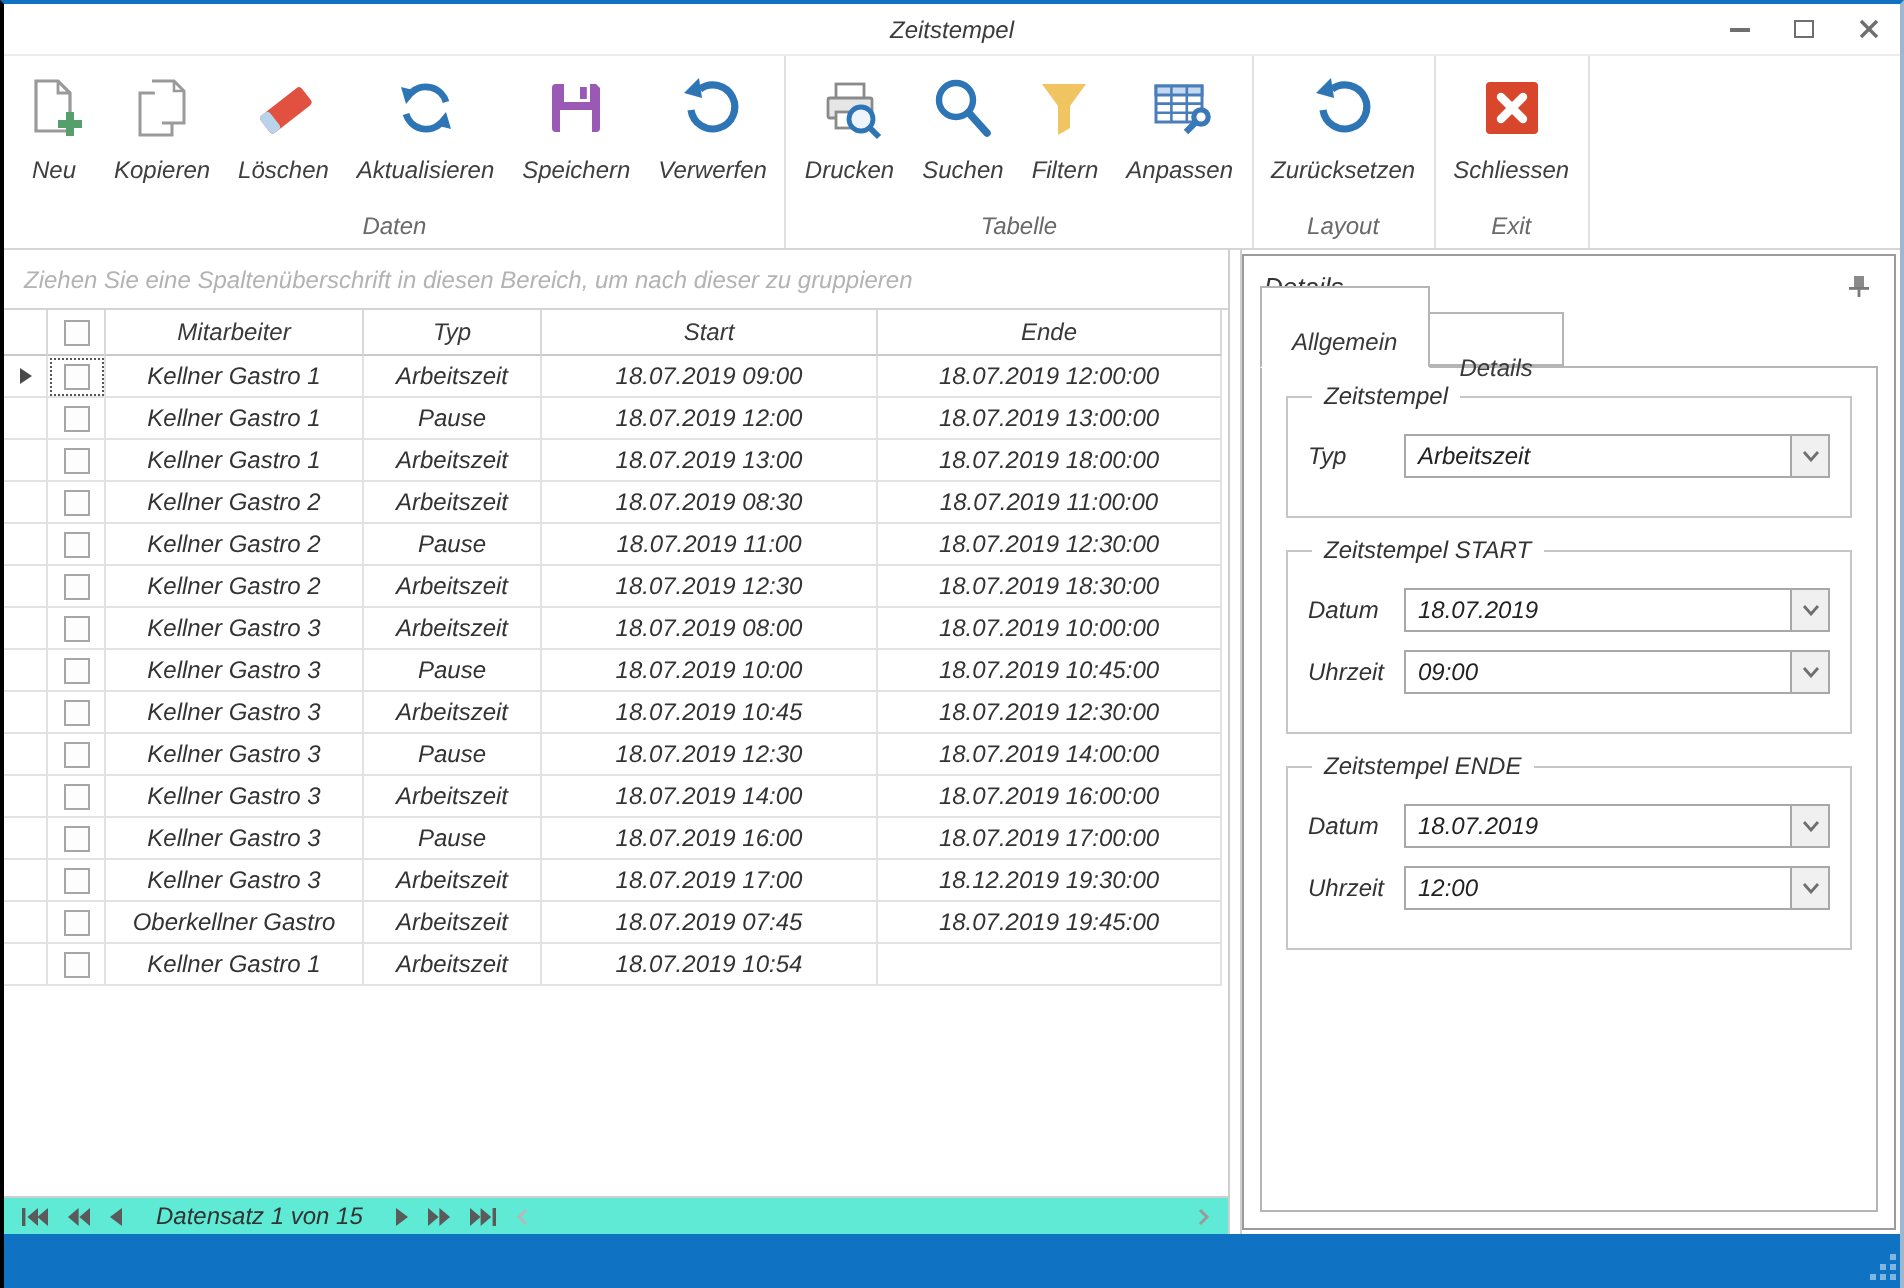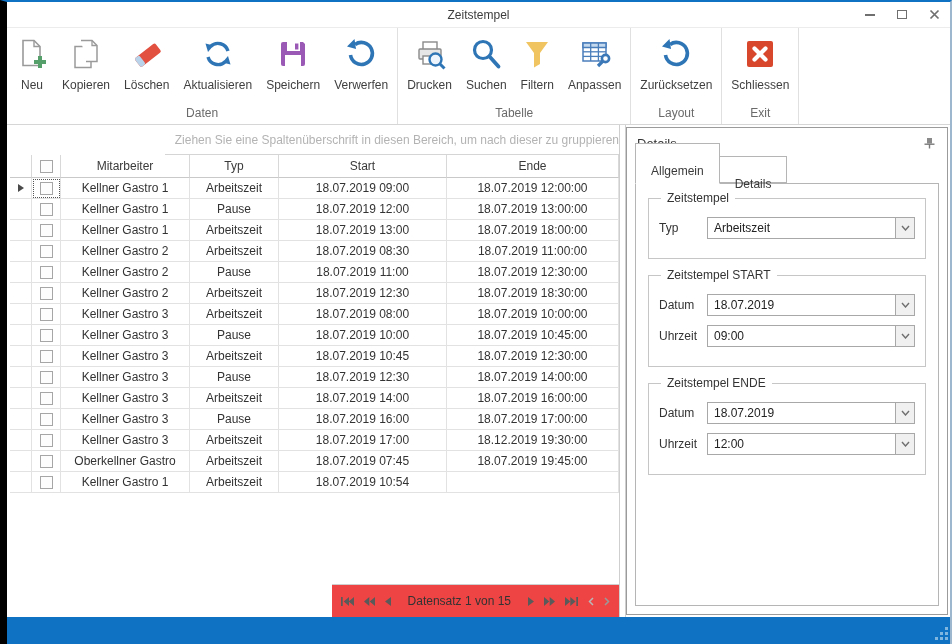--- a/index.html
+++ b/index.html
@@ -1,57 +1,57 @@
 <!DOCTYPE html>
 <html><head>
 <meta charset="utf-8">
 <style>
   * { margin:0; padding:0; box-sizing:border-box; }
   html,body { background:#c9d6e2; font-family:"Liberation Sans", sans-serif; }
   .window{
     position:relative; width:952px; height:644px; background:#fff;
-    border-top:2px solid #0F72C3; border-left:7px solid #000000; border-right:2px solid #9DB8CE;
-    display:flex; flex-direction:column; overflow:hidden;
+    border-top:2px solid #0F72C3; border-left:2px solid #000000; border-right:2px solid #9DB8CE;
+    display:flex; flex-direction:column; overflow:hidden;font-style:italic;
   }
   
   .titlebar{ height:26px; display:flex; align-items:center; background:#fff; border-bottom:1px solid #ececec; flex:0 0 auto;}
   .title-text{ flex:1; text-align:center; font-size:12px; color:#3c3c3c; padding-left:96px;}
   .win-controls{ display:flex; }
   .win-btn{ width:32px; height:24px; display:flex; align-items:center; justify-content:center; }
   .min-glyph{ width:10px; height:2px; background:#6f6f6f; }
   .max-glyph{ width:10px; height:9px; border:1.5px solid #6f6f6f; }
   
   .ribbon{ height:97px; display:flex; background:#fff; border-bottom:1px solid #d6d6d6; flex:0 0 auto; }
   .rgroup{ display:flex; flex-direction:column; border-right:1px solid #e0e0e0; padding:0 2px; }
   .rbuttons{ flex:1; display:flex; align-items:flex-start; padding-top:8px; }
   .rbtn{ display:flex; flex-direction:column; align-items:center; gap:8px; padding:2px 7px; cursor:default; }
   .rbtn .lbl{ font-size:12px; color:#3f3f3f; white-space:nowrap; }
   .rcaption{ text-align:center; font-size:12px; color:#6a6a6a; padding:2px 0 4px; }
   .ricon{ width:32px; height:32px; display:flex; align-items:center; justify-content:center; }
   
   .main{ flex:1; display:flex; overflow:hidden; }
-  .grid-section{ width:612px; display:flex; flex-direction:column; background:#fff;align-items:flex-end; }
+  .grid-section{ width:612px; display:flex; flex-direction:column; background:#fff; }
   .group-panel{ height:30px; display:flex; align-items:center; padding-left:10px; font-size:12px; color:#b3b3b3; border-bottom:1px solid #d5d5d5; background:#fff; }
   
   .g-row{ display:flex; height:21px; width:609px; }
   .g-header{ height:23px; border-top:none; }
   .gc{ border-right:1px solid #e2e2e2; border-bottom:1px solid #e2e2e2; font-size:12px; color:#333; display:flex; align-items:center; justify-content:center; overflow:hidden; white-space:nowrap; }
   .g-header .gc{ border-right:1px solid #d8d8d8; border-bottom:1px solid #c9c9c9; color:#3a3a3a; }
   .ind{ width:22px; border-left:none; justify-content:center; }
   .chk{ width:29px; }
   .c-mit{ width:129px; }
   .c-typ{ width:89px; }
   .c-start{ width:168px; }
   .c-ende{ width:172px; }
   .cb{ width:13px; height:13px; border:1px solid #a6a6a6; background:#fdfdfd; display:inline-block; }
   .focus-cell{ outline:1px dotted #555; outline-offset:-2px; }
   .row-arrow{ width:0; height:0; border-left:6px solid #4a4a4a; border-top:4px solid transparent; border-bottom:4px solid transparent; display:inline-block; }
   .grid-filler{ flex:1; background:#fff; }
   
-  .navbar{ height:33px; background:#ef4444; border-top:1px solid #cfcfcf; display:flex; align-items:center; padding:0 4px; flex:0 0 auto;margin-left:28px; }
+  .navbar{ height:19px; background:#5eead4; border-top:1px solid #cfcfcf; display:flex; align-items:center; padding:0 4px; flex:0 0 auto; }
   .nav-btn{ display:flex; align-items:center; justify-content:center; padding:0 5px; height:100%; }
   .nav-text{ font-size:12px; color:#333; padding:0 12px; white-space:nowrap; }
   .nav-spacer{ flex:1; }
   
   .splitter{ width:7px; background:#fff; border-left:1px solid #cfcfcf; border-right:1px solid #cfcfcf; cursor:col-resize; }
   
   .details-wrap{ flex:1; padding:2px 2px 2px 0; display:flex; }
   .details{ flex:1; border:1px solid #9b9b9b; background:#fff; display:flex; flex-direction:column; }
   .d-caption{ height:30px; display:flex; align-items:center; padding:0 10px; }
   .d-title{ flex:1; font-size:13px; color:#333; }

